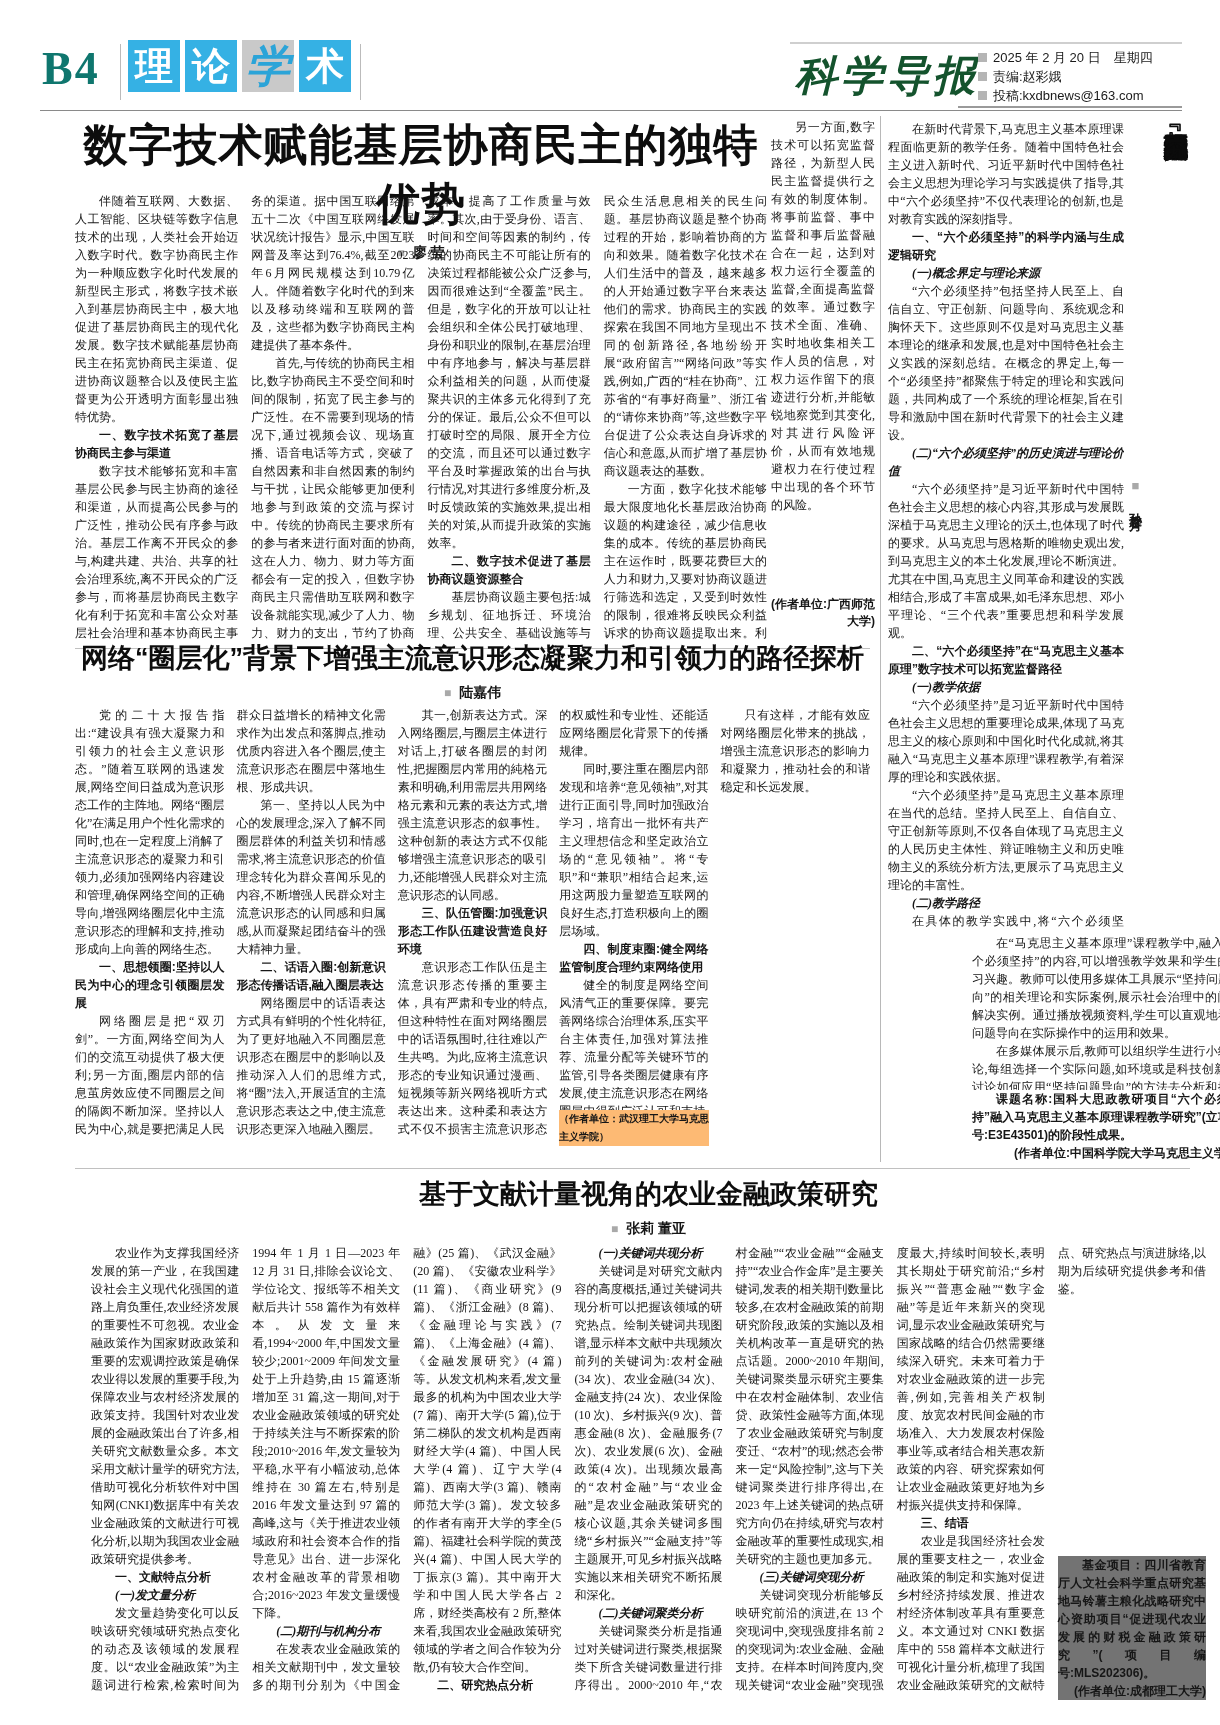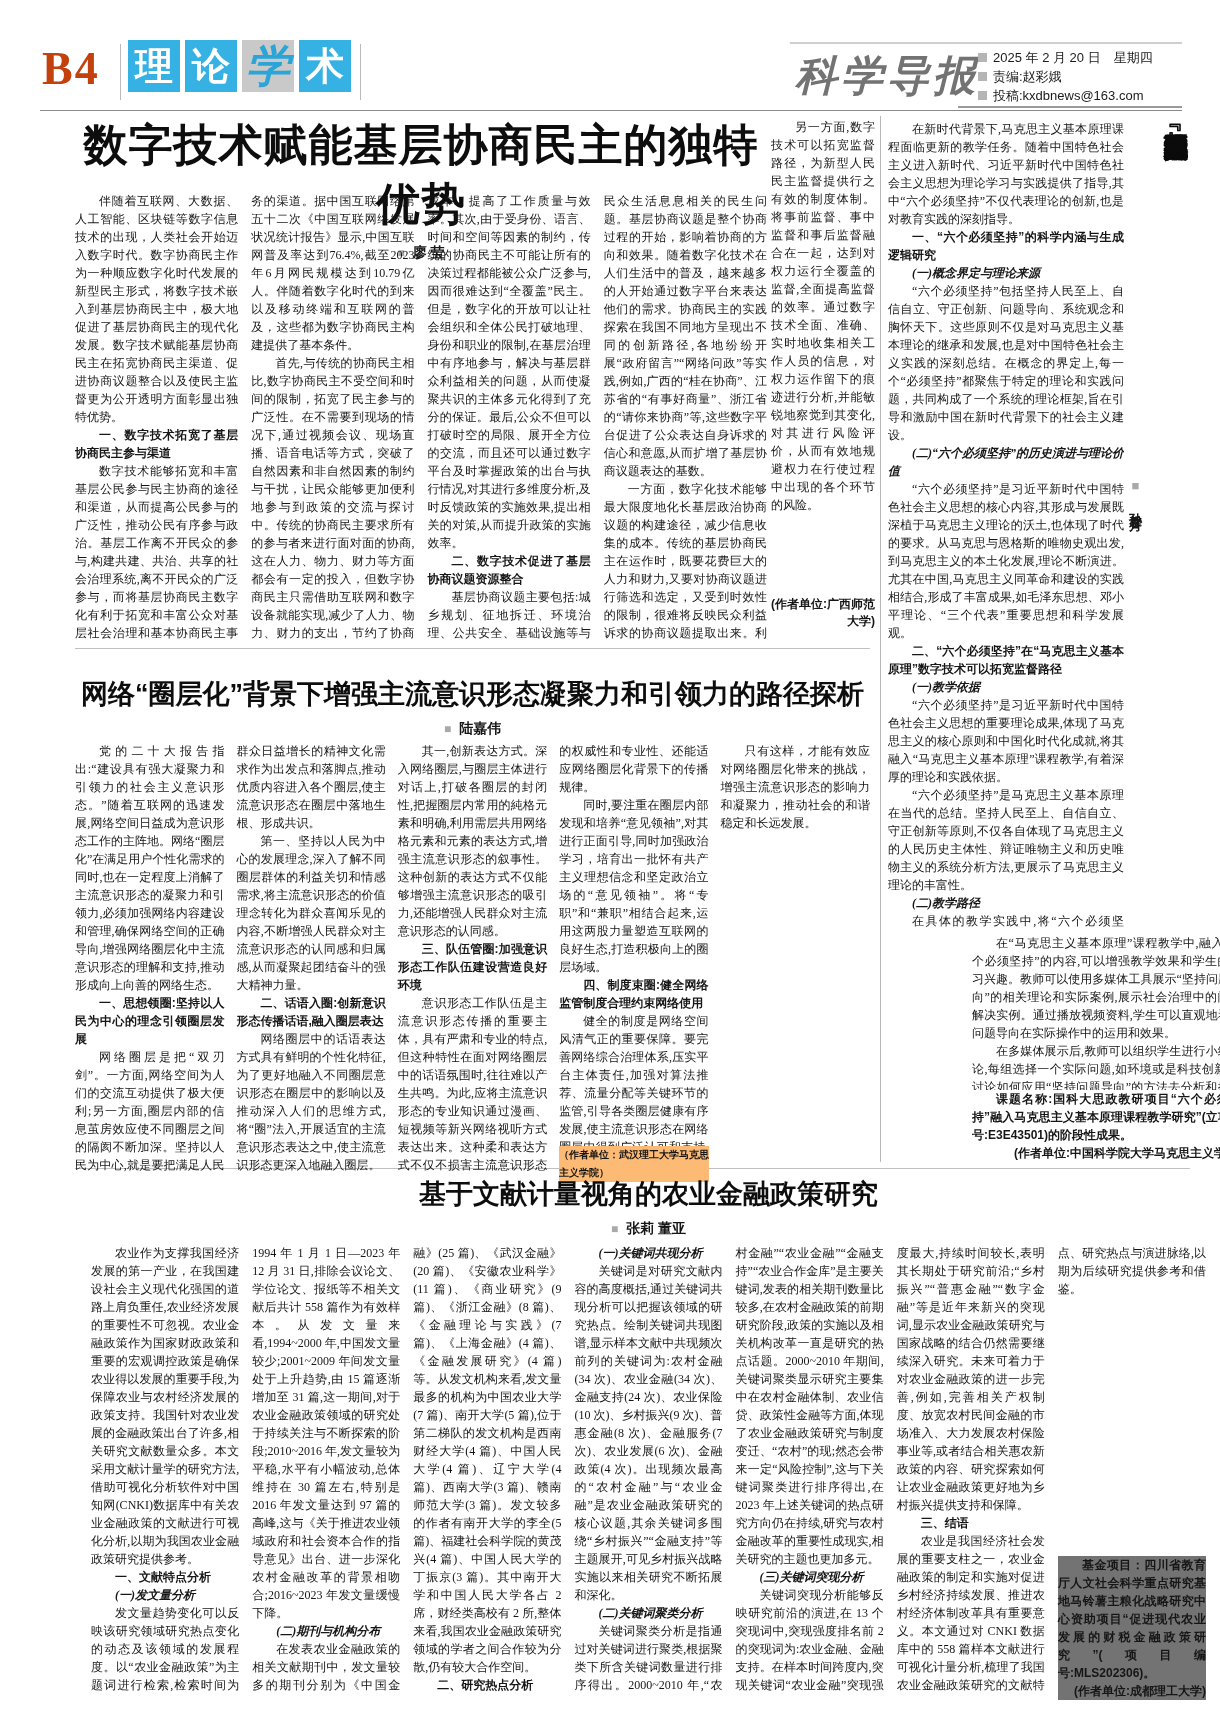--- a/index.html
+++ b/index.html
@@ -1,29 +1,29 @@
 <!DOCTYPE html>
 <html><head>
 <meta charset="utf-8">
 <style>
   html,body{margin:0;padding:0;background:#fff;}
   #page{position:relative;width:1220px;height:1725px;background:#fff;overflow:hidden;
         font-family:"Liberation Serif","DejaVu Serif",serif;color:#161616;}
   
   #hdr{position:absolute;left:0;top:0;width:1220px;height:112px;}
-  .b4{position:absolute;left:42px;top:42px;font-size:46px;font-weight:700;color:#c2410c;
+  .b4{position:absolute;left:42px;top:42px;font-size:46px;font-weight:700;color:#0f766e;
       font-family:"Liberation Serif",serif;letter-spacing:2px;}
   .logo{position:absolute;left:128px;top:40px;display:flex;gap:5px;}
   .logo .bx{width:52px;height:52px;background:#35b1e4;color:#fff;display:flex;align-items:center;
       justify-content:center;font-family:"Liberation Sans",sans-serif;font-weight:900;font-size:38px;}
   .logo .bx.cal{background:#c9c9c9;color:#2ba4d8;font-family:"DejaVu Serif",serif;
       font-style:italic;font-size:44px;font-weight:700;}
   .vbar{position:absolute;top:44px;width:1px;height:56px;background:#bbb;}
   .masthead{position:absolute;left:795px;top:48px;font-size:42px;font-weight:700;font-style:italic;
-      color:#737373;font-family:Liberation Sans, sans-serif;letter-spacing:4px;}
+      color:#14532d;font-family:Liberation Sans, sans-serif;letter-spacing:4px;}
   .hinfo{position:absolute;left:962px;top:48px;width:220px;font-family:"Liberation Sans",sans-serif;
       font-size:13px;color:#1a1a1a;line-height:19px;padding-left:16px;}
   .hinfo .row{display:flex;align-items:center;gap:6px;}
   .sq{display:inline-block;width:9px;height:9px;background:#b5b5b5;flex:0 0 auto;}
   .hrule-top{position:absolute;left:790px;top:42px;width:392px;height:2px;background:#cfcfcf;}
   .hrule-mid{position:absolute;left:958px;top:106px;width:224px;height:2px;background:#9a9a9a;}
   .hdr-bottom{position:absolute;left:40px;top:110px;width:1142px;height:1px;background:#8a8a8a;}
   
   .flow p{margin:0;}
   .f-p{ text-indent:2em;text-align:justify;}
@@ -56,21 +56,21 @@
       font-family:"Liberation Sans",sans-serif;letter-spacing:3px;}
   #a2-byline .mk{color:#a9a9a9;}
   #a2-vtitle{position:absolute;left:1146px;top:116px;width:46px;height:810px;
       writing-mode:vertical-rl;text-orientation:upright;font-family:"Liberation Sans",sans-serif;
       font-weight:900;font-size:24px;letter-spacing:0px;color:#0b0b0b;text-align:justify;}
   #a2-colB{position:absolute;left:972px;top:934px;width:270px;height:228px;}
   #a2-colB .tail{position:absolute;bottom:0;left:0;width:270px;background:#fff;}
   #a2-colB .attr{font-size:12px;line-height:18px;}
   #a2-colB .note{font-size:12px;line-height:18px;}
   
-  #a3{position:absolute;left:75px;top:676px;width:795px;height:506px;}
+  #a3{position:absolute;left:75px;top:640px;width:795px;height:506px;}
   #a3 .ttl{width:795px;text-align:center;white-space:nowrap;font-family:"Liberation Sans",sans-serif;
       font-weight:900;font-size:27px;letter-spacing:0px;color:#0d0d0d;}
   #a3 .byline{margin-top:8px;}
   #a3-body{position:absolute;left:0;top:66px;width:795px;height:440px;
       column-count:5;column-gap:12px;column-fill:auto;}
   #a3-attr{position:absolute;left:484px;bottom:0;width:150px;background:#fdba74;
       font-size:10px;line-height:18px;text-align:left;}
   
   #a4{position:absolute;left:75px;top:1176px;width:1115px;height:524px;margin-left:16px;}
   #a4 .ttl{width:1115px;text-align:center;font-family:"Liberation Sans",sans-serif;

